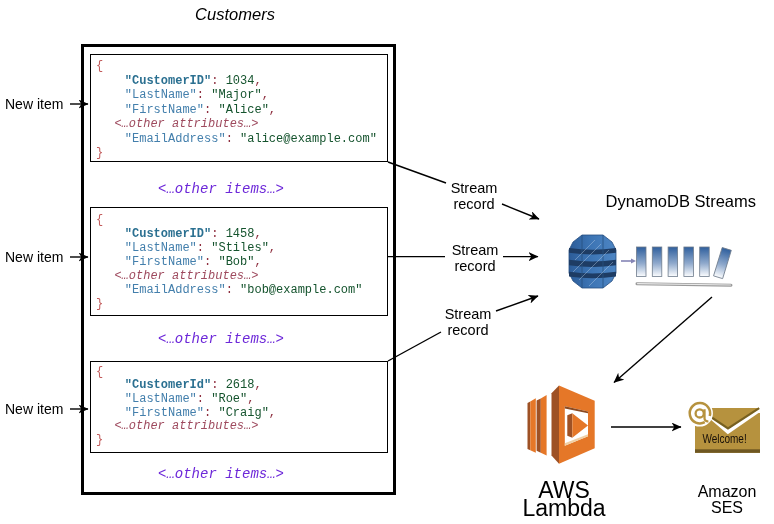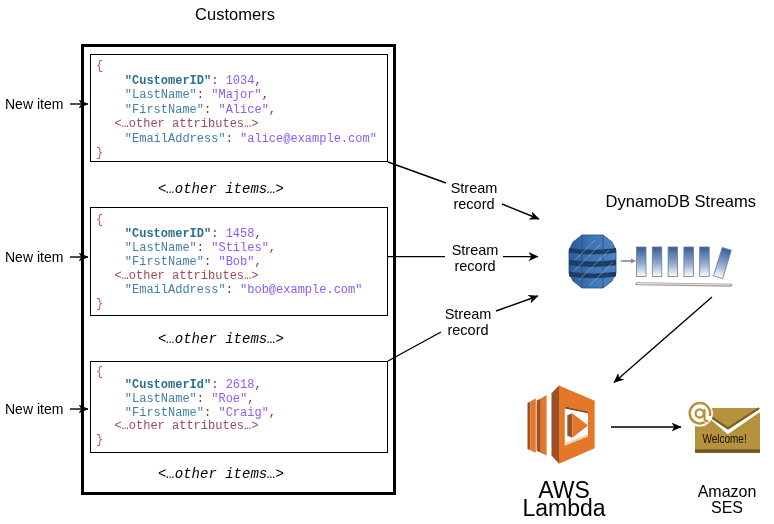--- a/index.html
+++ b/index.html
@@ -4,34 +4,34 @@
 <style>
   html,body{margin:0;padding:0;}
   body{width:774px;height:524px;position:relative;background:#fff;overflow:hidden;
        font-family:"Liberation Sans",sans-serif;}
   .abs{position:absolute;}
   .lbl{position:absolute;color:#000;text-align:right;}
   pre{margin:0;font-family:"Liberation Mono",monospace;font-size:12px;line-height:14.3px;}
   .box{position:absolute;border:1.5px solid #000;background:#fff;box-sizing:border-box;}
   .k{color:#437FAC;}
   .kb{color:#2B7091;font-weight:bold;}
-  .v{color:#8b5cf6;}
+  .v{color:#14532d;}
   .p{color:#8E2E3E;}
   .br{color:#C25B5B;}
-  .attr{color:#9E4A5E;}
-  .items{position:absolute;color:#000000;font-style:italic;
+  .attr{color:#9E4A5E;font-style:italic;}
+  .items{position:absolute;color:#6d28d9;font-style:italic;
          font-family:"Liberation Mono",monospace;font-size:14px;line-height:16px;}
   .attr{margin-left:4px;}
 </style>
 </head>
 <body>
 
 <div class="abs" style="left:81px;top:44px;width:315px;height:451px;border:3px solid #000;box-sizing:border-box;"></div>
 
-<div class="lbl" style="left:135px;top:5px;width:200px;text-align:center;font-size:16.5px;">Customers</div>
+<div class="lbl" style="left:135px;top:5px;width:200px;text-align:center;font-size:16.5px;font-style:italic;">Customers</div>
 <div class="lbl" style="left:556px;top:192px;width:200px;text-align:right;font-size:16.5px;">DynamoDB Streams</div>
 <div class="lbl" style="left:514px;top:482px;width:100px;text-align:center;font-size:23px;line-height:17.5px;">AWS<br>Lambda</div>
 <div class="lbl" style="left:677px;top:484px;width:100px;text-align:center;font-size:16px;line-height:16px;">Amazon<br>SES</div>
 
 <div class="lbl" style="left:5px;top:96px;font-size:14px;">New item</div>
 <div class="lbl" style="left:5px;top:249px;font-size:14px;">New item</div>
 <div class="lbl" style="left:5px;top:401px;font-size:14px;">New item</div>
 
 <div class="lbl" style="left:424px;top:179.5px;width:100px;text-align:center;font-size:14.5px;line-height:16px;">Stream<br>record</div>
 <div class="lbl" style="left:425px;top:242px;width:100px;text-align:center;font-size:14.5px;line-height:16px;">Stream<br>record</div>

